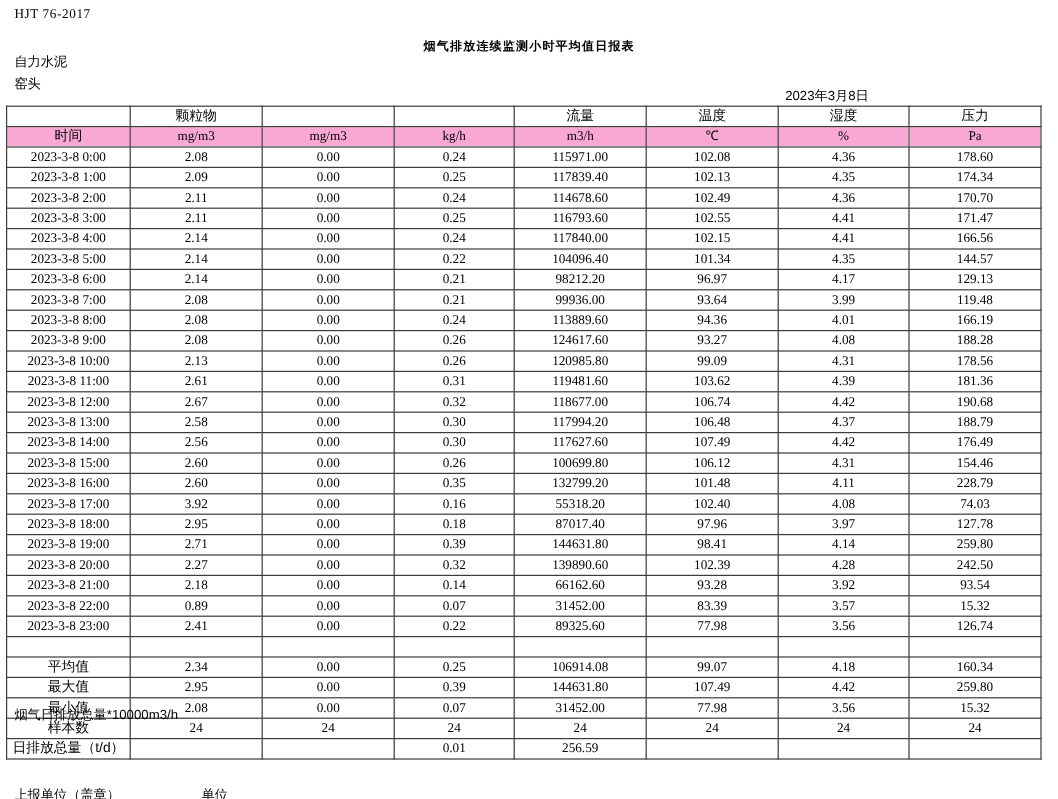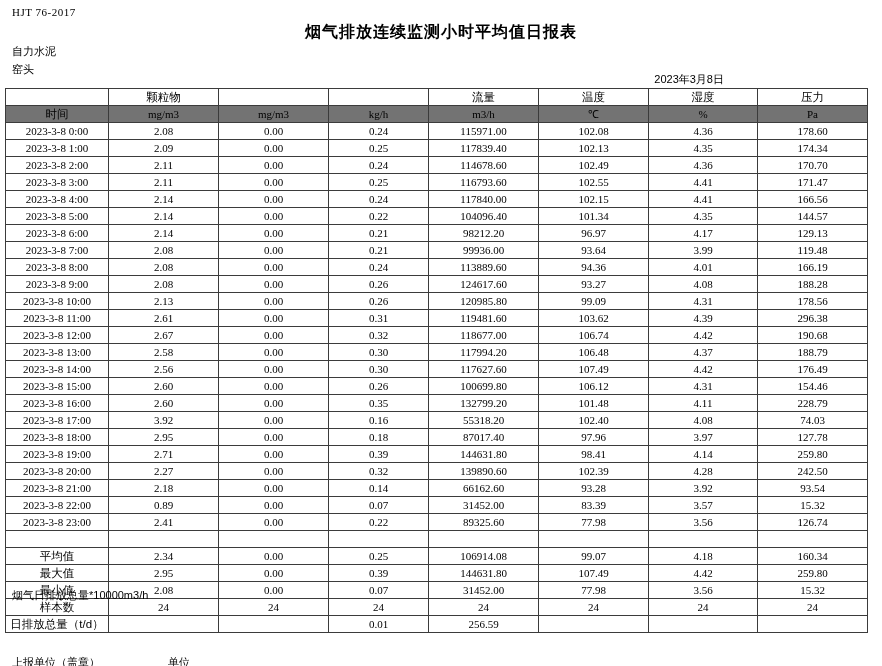--- a/index.html
+++ b/index.html
@@ -26,24 +26,24 @@
     position: absolute;
     left: 12px;
     top: 6px;
     font-size: 11px;
     font-family: "Liberation Serif", serif;
     letter-spacing: 0.5px;
   }
   .doc-title {
     position: absolute;
     left: 0;
-    top: 22px;
+    top: 32px;
     width: 882px;
     text-align: center;
-    font-size: 16px;
+    font-size: 10px;
     font-weight: bold;
     letter-spacing: 1px;
   }
   .org-name {
     position: absolute;
     left: 12px;
     top: 44px;
     font-size: 11px;
   }
   .unit-name {
@@ -78,21 +78,21 @@
     white-space: nowrap;
     overflow: hidden;
   }
   .row-head td {
     height: 30px;
     line-height: 30px;
     font-family: "Liberation Sans", sans-serif;
     font-size: 11.5px;
   }
   .row-unit td {
-    background: #737373;
+    background: #f9a8d4;
     height: 17px;
     line-height: 17px;
   }
   .row-unit td.first {
     font-family: "Liberation Sans", sans-serif;
     font-size: 11.5px;
   }
   .data-row td {
     height: 16.5px;
     line-height: 16.5px;
@@ -291,21 +291,21 @@
         <td>178.56</td>
       </tr>
       <tr class="data-row">
         <td>2023-3-8 11:00</td>
         <td>2.61</td>
         <td>0.00</td>
         <td>0.31</td>
         <td>119481.60</td>
         <td>103.62</td>
         <td>4.39</td>
-        <td>296.38</td>
+        <td>181.36</td>
       </tr>
       <tr class="data-row">
         <td>2023-3-8 12:00</td>
         <td>2.67</td>
         <td>0.00</td>
         <td>0.32</td>
         <td>118677.00</td>
         <td>106.74</td>
         <td>4.42</td>
         <td>190.68</td>

